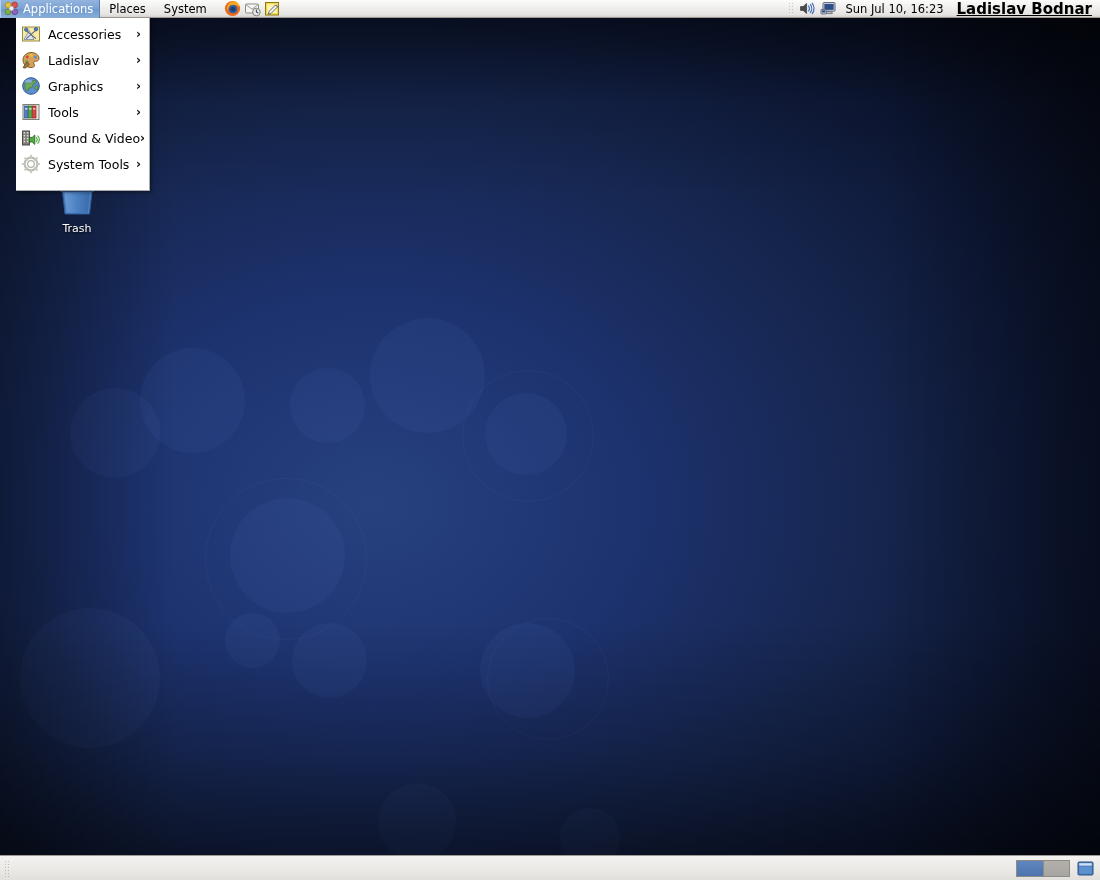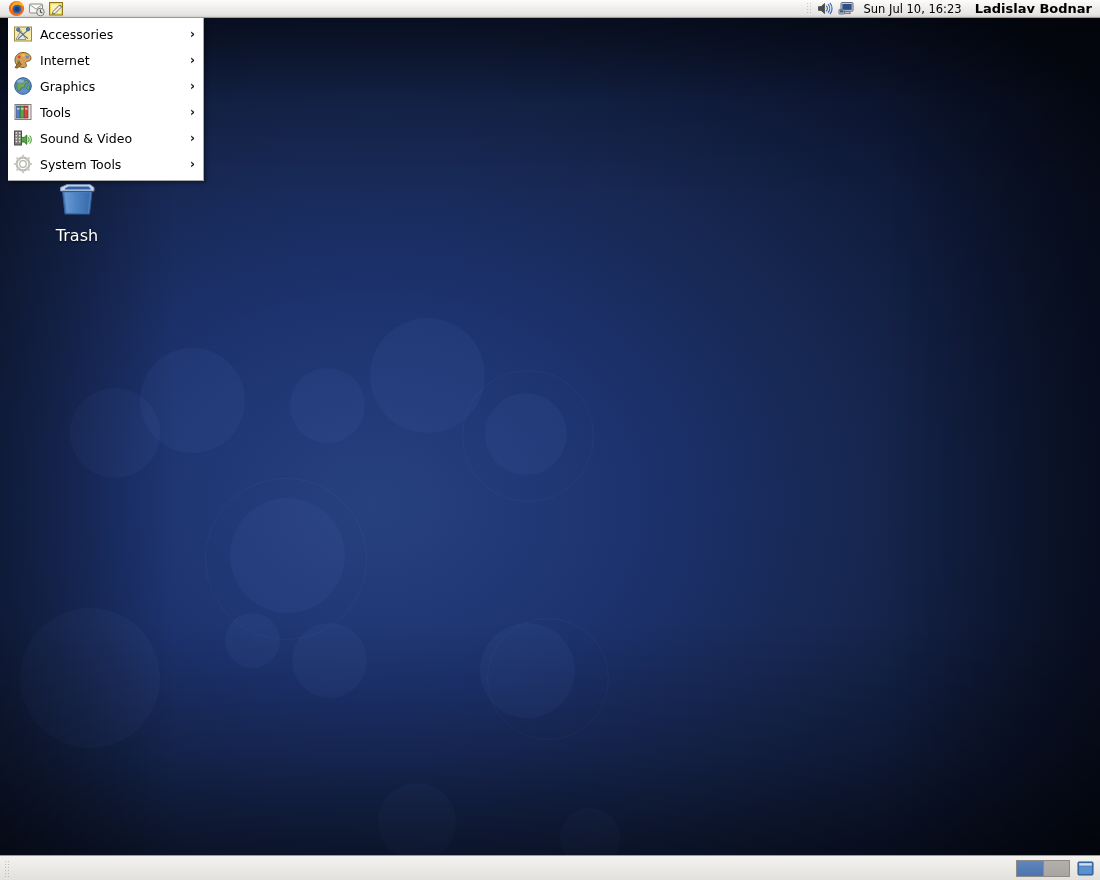--- a/index.html
+++ b/index.html
@@ -93,34 +93,34 @@
 
   .tray { margin-left: auto; display: flex; align-items: center; gap: 5px; padding-right: 8px; }
   .handle-dots {
     width: 5px; height: 13px;
     background-image: radial-gradient(rgba(0,0,0,0.22) 40%, transparent 41%);
     background-size: 3px 3px;
     opacity: .85;
   }
   .tray-icon { width: 17px; height: 17px; display:block; }
   #clock { font-size: 11.5px; color: #000; padding: 0 3px; white-space: nowrap; }
-  #username { font-size: 13px; font-weight: bold; color: #000; padding-left: 5px; white-space: nowrap; }
+  #username { font-size: 15px; font-weight: bold; color: #000; padding-left: 5px; white-space: nowrap; text-decoration: underline; }
 
   
   #app-menu {
     position: absolute;
-    left: 8px; top: 18px;
-    width: 196px;
+    left: 16px; top: 18px;
+    width: 134px;
     background: #ffffff;
     border: 1px solid #a9a9a9;
     border-top: none;
     border-left: none;
     box-sizing: border-box;
     box-shadow: 2px 2px 3px rgba(0,0,0,0.35);
-    padding: 3px 0 3px 0;
+    padding: 3px 0 13px 0;
     z-index: 50;
   }
   .menu-item {
     display: flex;
     align-items: center;
     height: 26px;
     padding: 0 6px 0 5px;
     box-sizing: border-box;
     font-size: 12.5px;
     color: #000;
@@ -134,22 +134,22 @@
   #trash-icon {
     position: absolute;
     left: 46px; top: 180px;
     width: 62px;
     text-align: center;
     cursor: default;
     z-index: 10;
   }
   #trash-icon .ti-img { width: 40px; height: 38px; margin: 0 auto; display: block; }
   #trash-icon .ti-label {
-    margin-top: 11px;
-    font-size: 16px;
+    margin-top: 4px;
+    font-size: 11px;
     color: #ffffff;
     text-shadow: 0 1px 2px rgba(0,0,0,0.85);
     line-height: 13px;
   }
 
   
   #bottom-panel {
     position: absolute;
     left: 0; bottom: 0;
     width: 1100px; height: 25px;
@@ -219,20 +219,41 @@
           <stop offset="45%" stop-color="#4e84c4"></stop>
           <stop offset="100%" stop-color="#3a6aa8"></stop>
         </linearGradient>
       </defs>
     </svg>
     <div class="ti-label">Trash</div>
   </div>
 
   <div id="top-panel">
 
+    <div class="menu-bar">
+
+      <div class="menu-title selected">
+        <svg width="15" height="15" viewBox="0 0 15 15">
+          <circle cx="4.2" cy="4.2" r="2.9" fill="#e8c33a" stroke="#a88a18" stroke-width=".7"></circle>
+          <circle cx="10.6" cy="3.9" r="2.9" fill="#d9534f" stroke="#9c3330" stroke-width=".7"></circle>
+          <circle cx="3.9" cy="10.8" r="2.9" fill="#7fb23f" stroke="#4f7324" stroke-width=".7"></circle>
+          <circle cx="10.8" cy="10.8" r="2.9" fill="#8f63b8" stroke="#5e3c80" stroke-width=".7"></circle>
+          <circle cx="7.4" cy="7.4" r="2.4" fill="#f0f0f0" stroke="#9a9a9a" stroke-width=".7"></circle>
+        </svg>
+        <span>Applications</span>
+      </div>
+
+      <div class="menu-title plain">
+        <span>Places</span>
+      </div>
+
+      <div class="menu-title plain">
+        <span>System</span>
+      </div>
+    </div>
 
     <div class="launchers">
 
       <svg class="launcher" viewBox="0 0 17 17">
         <circle cx="8.5" cy="8.5" r="7.6" fill="#e8691a"></circle>
         <path d="M8.5 1.2 A7.3 7.3 0 0 1 15.6 7 C13 4.4 9.4 4 6.6 5.6 C4.2 7 3.2 9.6 4 12 A7.3 7.3 0 0 1 8.5 1.2 Z" fill="#f5a623"></path>
         <circle cx="9" cy="9.2" r="4.1" fill="#2b5fa8"></circle>
         <circle cx="9" cy="9.2" r="2.4" fill="#1b3e73"></circle>
         <path d="M13.4 3.3 c1.3 .9 1.9 2.4 1.7 3.6 c-.6-1.3-1.7-2.3-3-2.8 Z" fill="#f7d117"></path>
       </svg>
@@ -290,21 +311,21 @@
 
     <div class="menu-item">
       <svg class="mi-icon" viewBox="0 0 20 20">
         <path d="M10 2.5 c4.8 0 8 2.7 8 6 c0 2.3-2.2 2.6-3.4 2.8 c-1.2 .2-2 .7-2 1.7 c0 1.2 1 1.6 1 2.6 c0 1.1-1.4 1.9-3.6 1.9 c-4.7 0-8-3.4-8-7.5 c0-4 3.3-7.5 8-7.5 Z" fill="#d6a05a" stroke="#7d5b28" stroke-width="1"></path>
         <circle cx="6.2" cy="7" r="1.5" fill="#d9453f"></circle>
         <circle cx="10.3" cy="5.3" r="1.5" fill="#f0c330"></circle>
         <circle cx="14.3" cy="7.1" r="1.5" fill="#4f8dd0"></circle>
         <circle cx="5.6" cy="11.4" r="1.5" fill="#5ba348"></circle>
         <path d="M2 17.5 L6 12 L8.4 14.2 L4.4 18.2 Z" fill="#9e7b3f" stroke="#5f4519" stroke-width=".8"></path>
       </svg>
-      <span class="mi-label">Internet</span>
+      <span class="mi-label">Ladislav</span>
       <span class="mi-arrow">›</span>
     </div>
 
     <div class="menu-item">
       <svg class="mi-icon" viewBox="0 0 20 20">
         <circle cx="10" cy="10" r="8.3" fill="#5b8fd0" stroke="#2d5792" stroke-width="1"></circle>
         <path d="M4 7 c2.4-1 4.2 .6 5.6 0 c1-.5 1.6-2.2 3.3-2.4 c1.3-.2 2.3 .7 2.9 1.6 c-1.4 1.2-3 .9-3.8 2 c-.7 1 .2 2.2-.6 3 c-1 1-2.6 .2-3.6 1 c-.9 .8-.2 2.3-1.3 3 C4.7 14.6 3.4 11 4 7 Z" fill="#6fa957" stroke="#3f7232" stroke-width=".7"></path>
         <path d="M15.6 9.4 c1.4 1.1 1.6 3.3 .6 4.9 c-.8-1-2.3-1-2.6-2.3 c-.2-1.1 1-1.8 2-2.6 Z" fill="#6fa957" stroke="#3f7232" stroke-width=".7"></path>
         <ellipse cx="7.6" cy="5.4" rx="3.4" ry="1.8" fill="#ffffff" opacity=".28"></ellipse>
       </svg>

